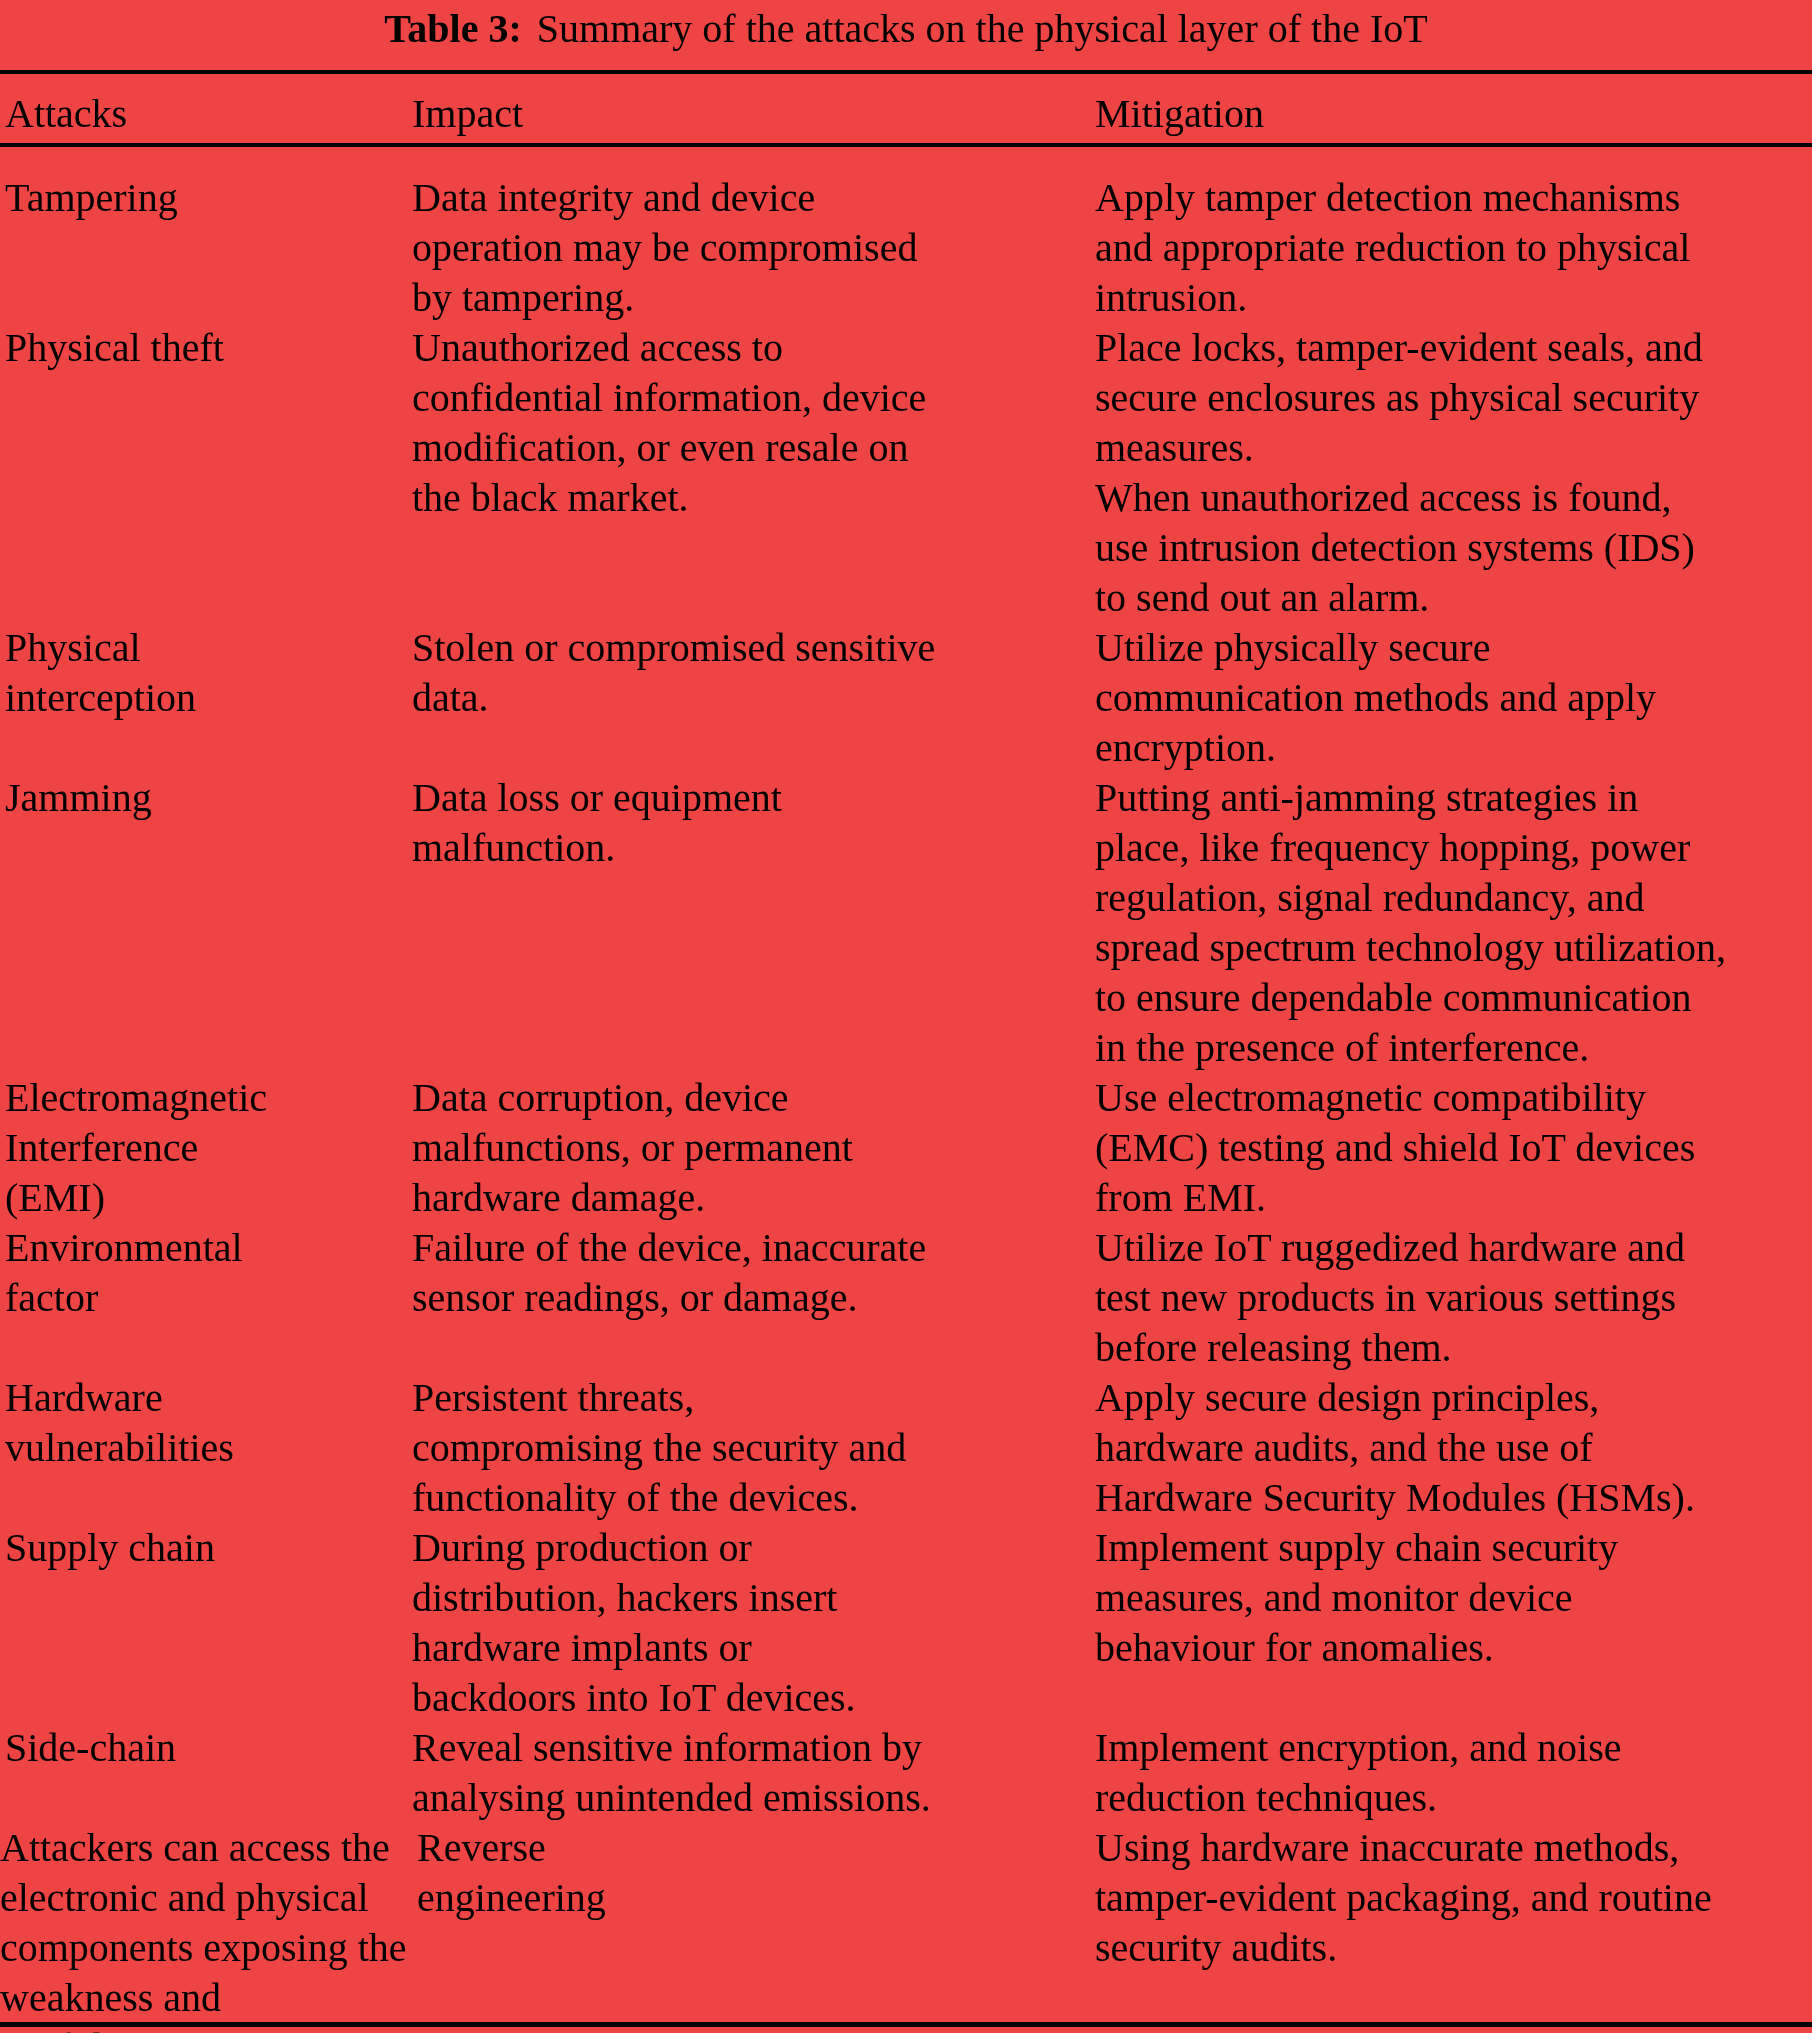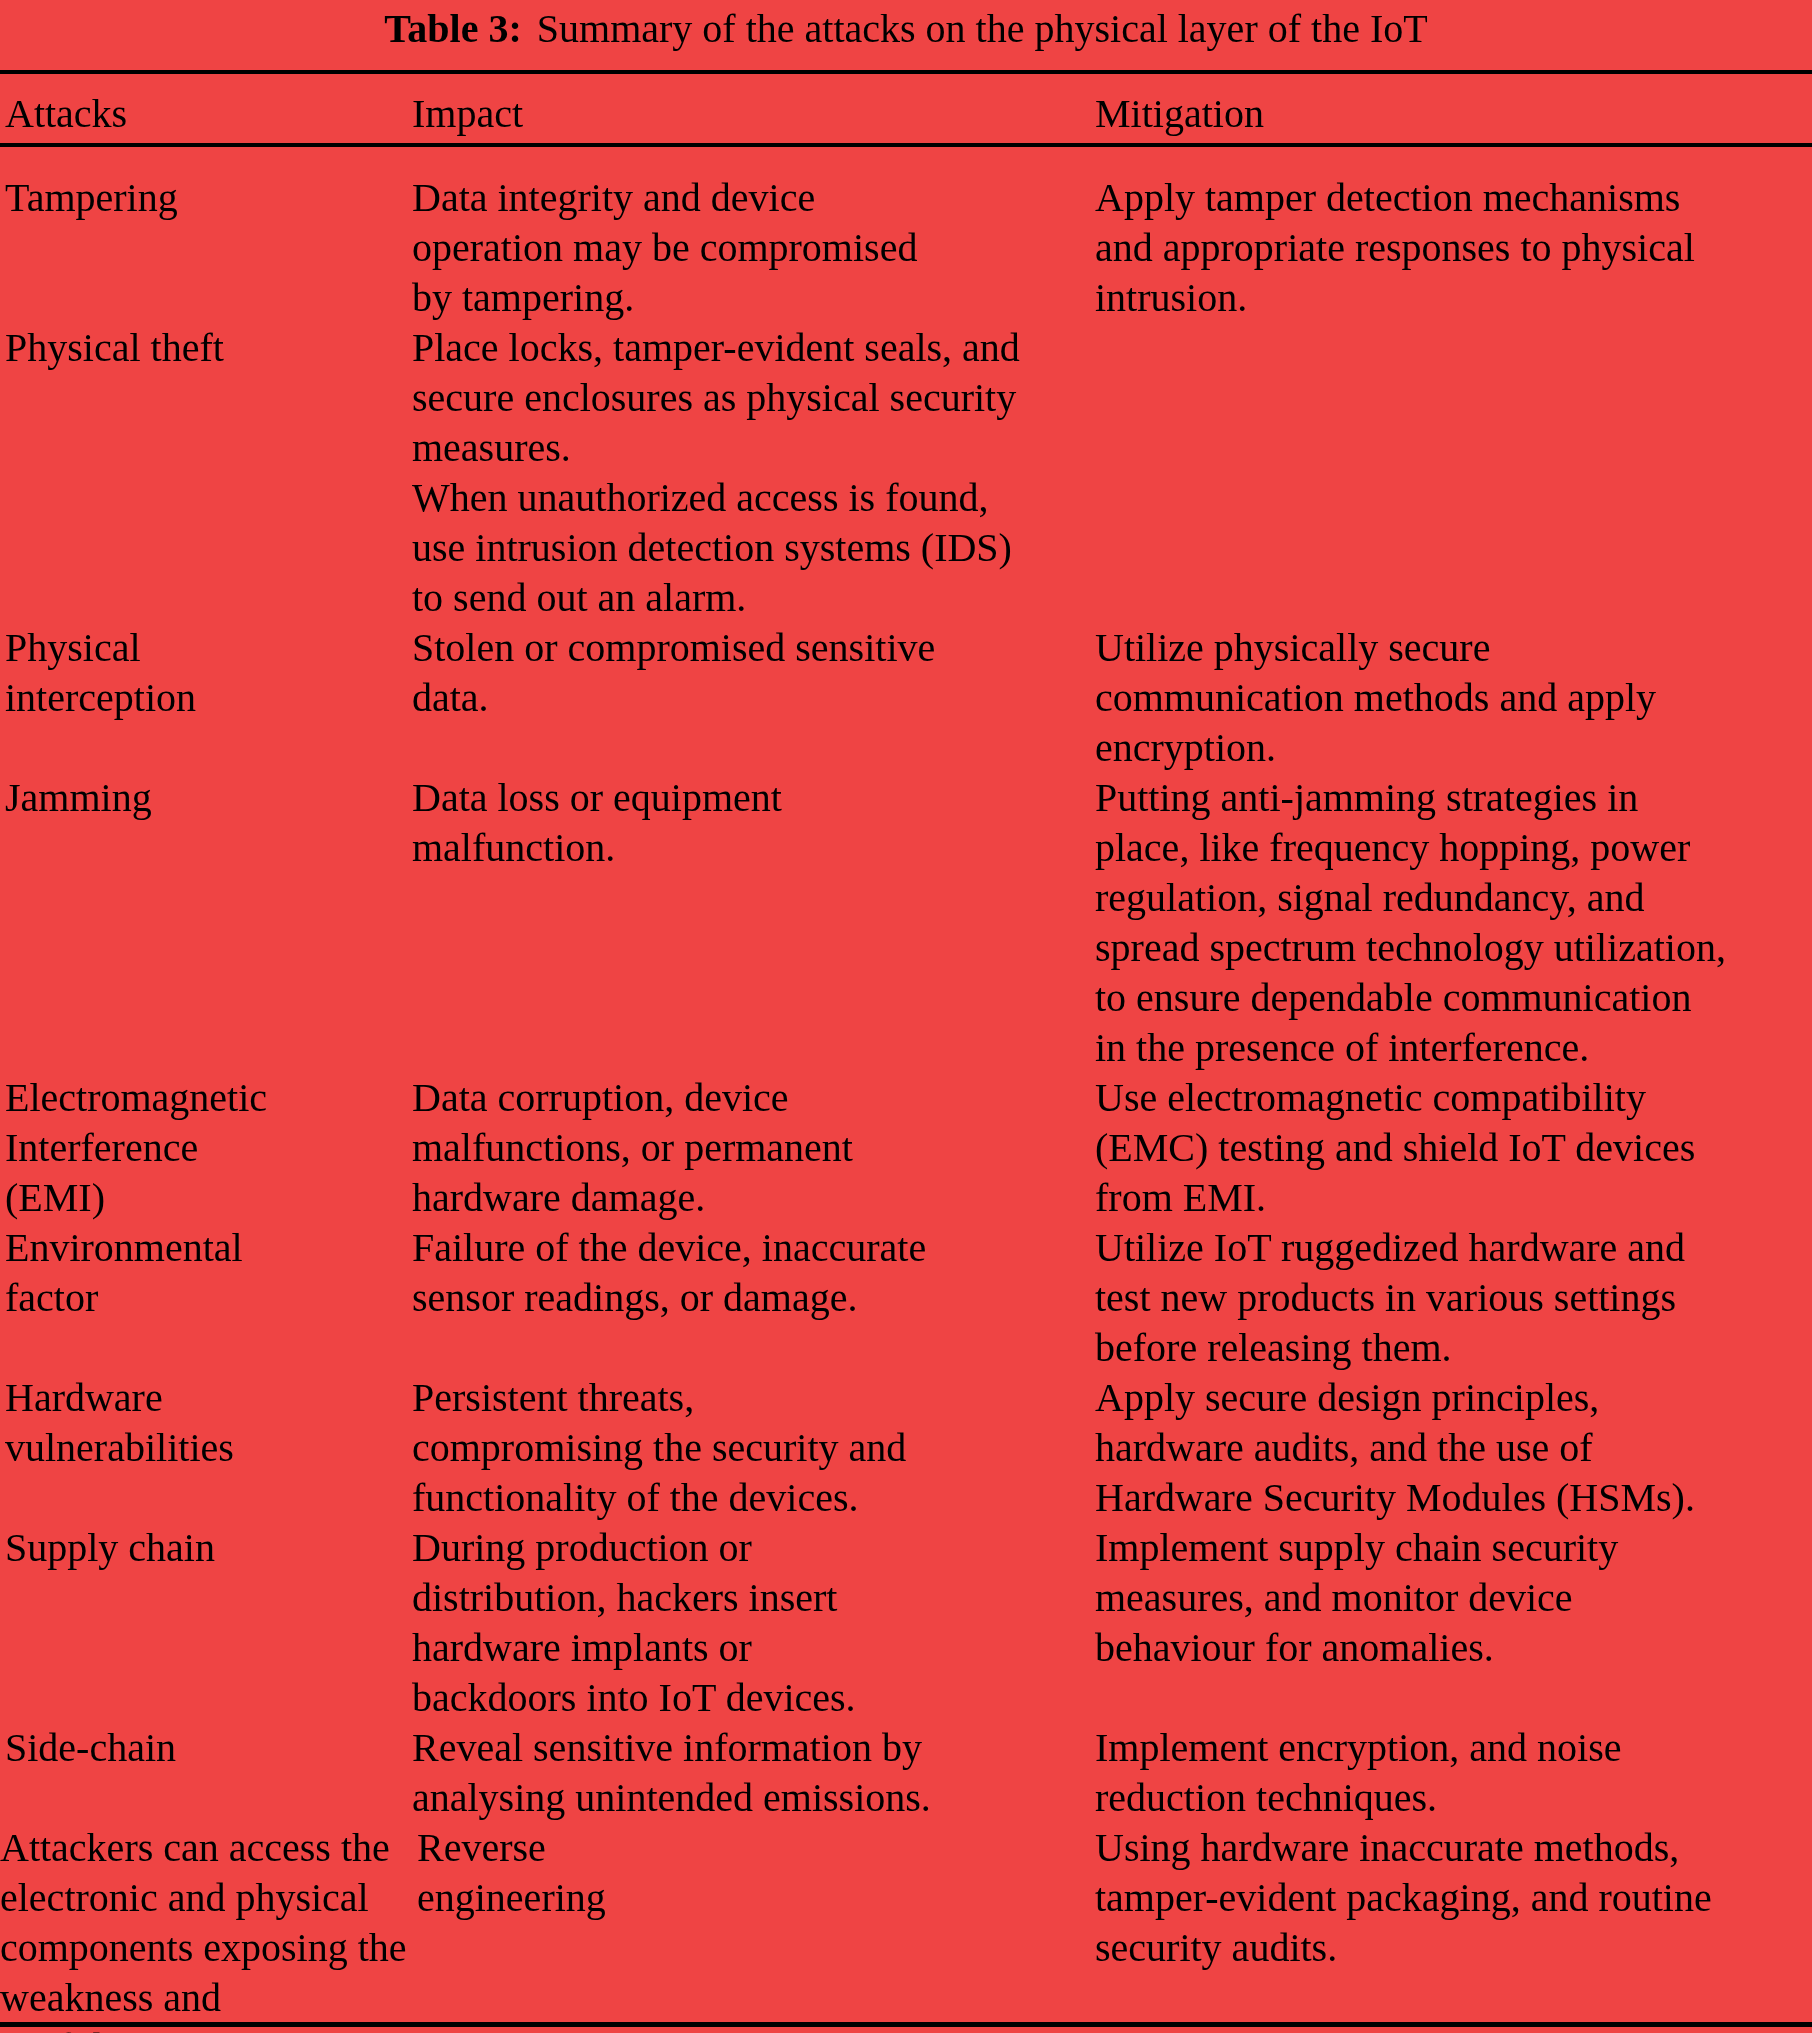--- a/index.html
+++ b/index.html
@@ -75,26 +75,30 @@
   <div class="rule rule-mid"></div>
 
   <div class="tbody">
 
     <div class="grid-cols">
       <div class="cell col1">Tampering</div>
       <div class="cell">Data integrity and device
 operation may be compromised
 by tampering.</div>
       <div class="cell">Apply tamper detection mechanisms
-and appropriate responses to physical
+and appropriate reduction to physical
 intrusion.</div>
     </div>
 
     <div class="grid-cols">
       <div class="cell col1">Physical theft</div>
+      <div class="cell">Unauthorized access to
+confidential information, device
+modification, or even resale on
+the black market.</div>
       <div class="cell">Place locks, tamper-evident seals, and
 secure enclosures as physical security
 measures.
 When unauthorized access is found,
 use intrusion detection systems (IDS)
 to send out an alarm.</div>
     </div>
 
     <div class="grid-cols">
       <div class="cell col1">Physical

